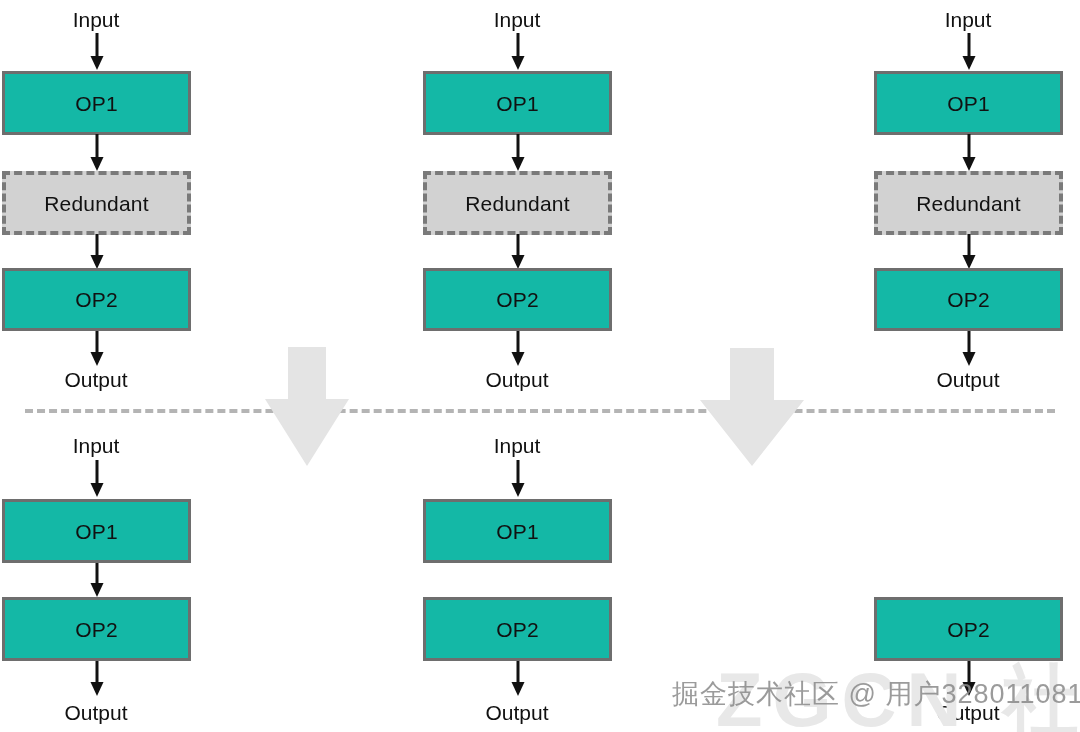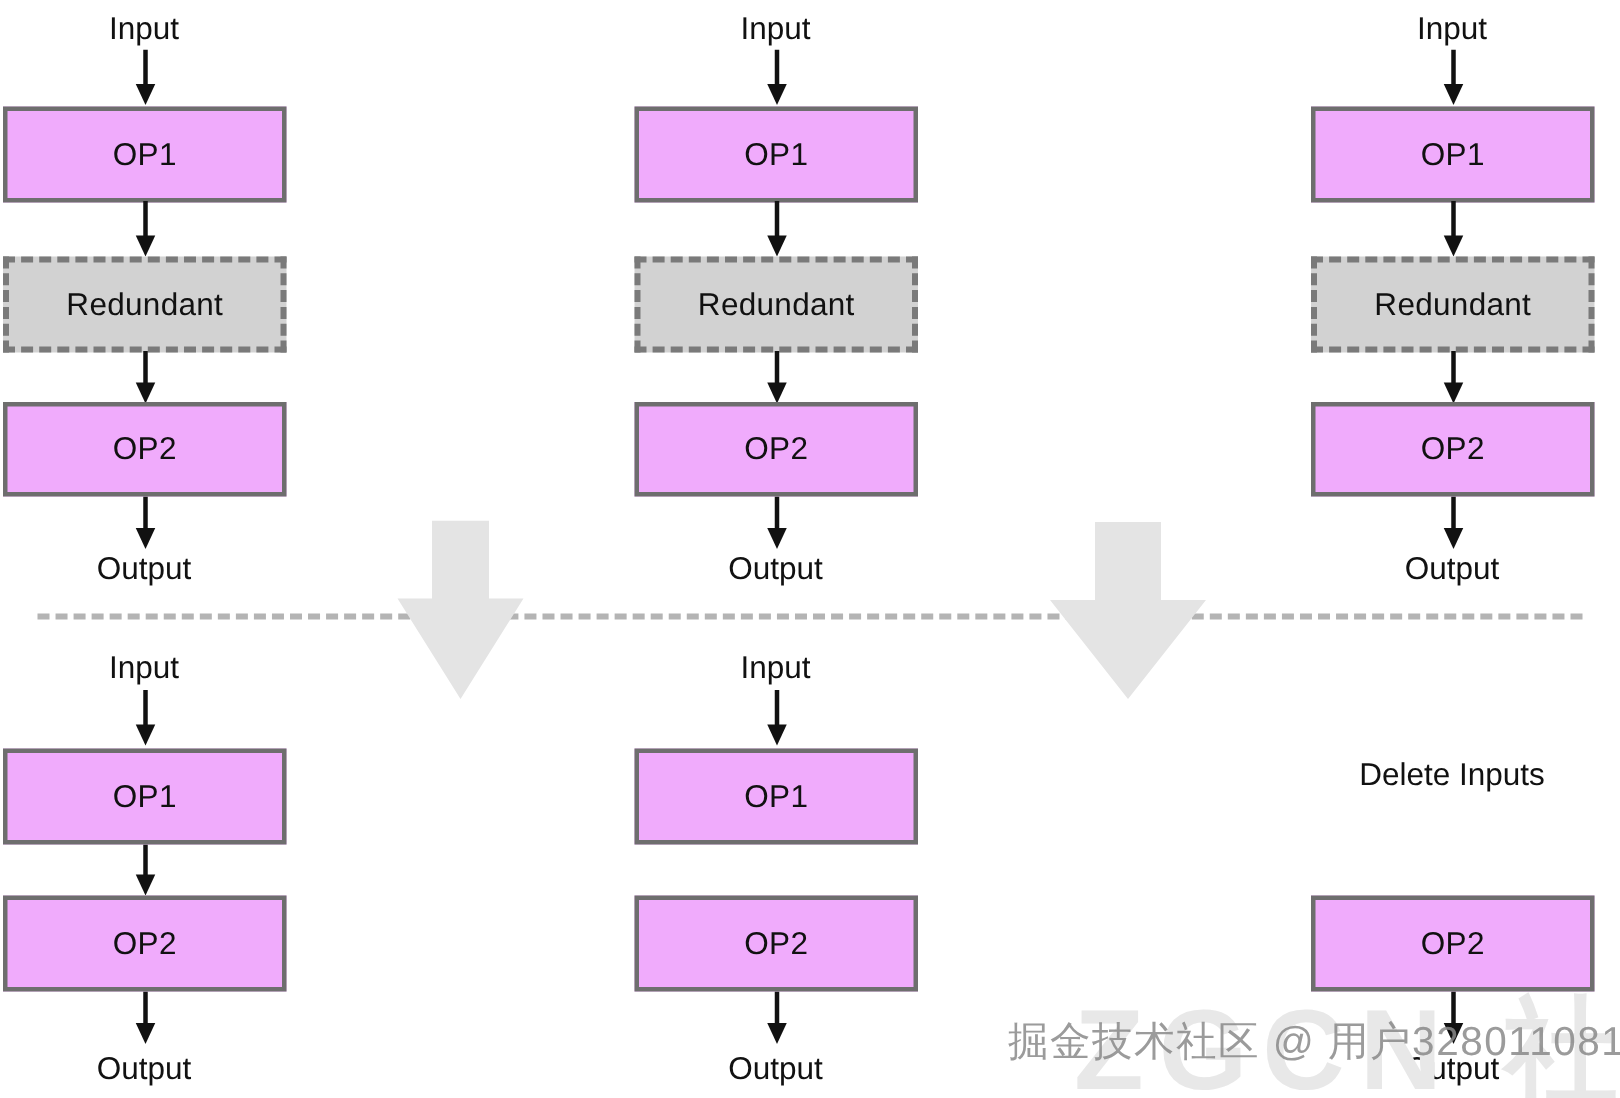--- a/index.html
+++ b/index.html
@@ -17,21 +17,21 @@
     height: 732px;
     background: #ffffff;
     overflow: hidden;
     padding-left: 37px;
   }
 
   
   .node {
     position: absolute;
     box-sizing: border-box;
-    background: #f0abfc;
+    background: #14b8a6;
     border: 3px solid #6e6e6e;
     display: flex;
     align-items: center;
     justify-content: center;
     color: #111111;
     font-size: 21px;
     letter-spacing: 0.2px;
   }
   .node.dashed {
     border: 4px dashed #7a7a7a;
@@ -293,21 +293,20 @@
   <div class="conn" style="left:960px; top:331px;">
     <svg width="18" height="36" viewBox="0 0 18 36">
       <line x1="9" y1="0" x2="9" y2="25" stroke="#111111" stroke-width="3"></line>
       <polygon points="9,35 2.5,21 15.5,21" fill="#111111"></polygon>
     </svg>
   </div>
 
   <div class="caption center" style="left:968px; top:368px;">Output</div>
 
   <div class="caption center two-line" style="left:968px; top:504px;">
-    <div>Delete Inputs</div>
   </div>
 
   <div class="node" style="left:874px; top:597px; width:189px; height:64px;">
     <span class="node-label">OP2</span>
   </div>
 
   <div class="conn" style="left:960px; top:661px;">
     <svg width="18" height="36" viewBox="0 0 18 36">
       <line x1="9" y1="0" x2="9" y2="25" stroke="#111111" stroke-width="3"></line>
       <polygon points="9,35 2.5,21 15.5,21" fill="#111111"></polygon>

